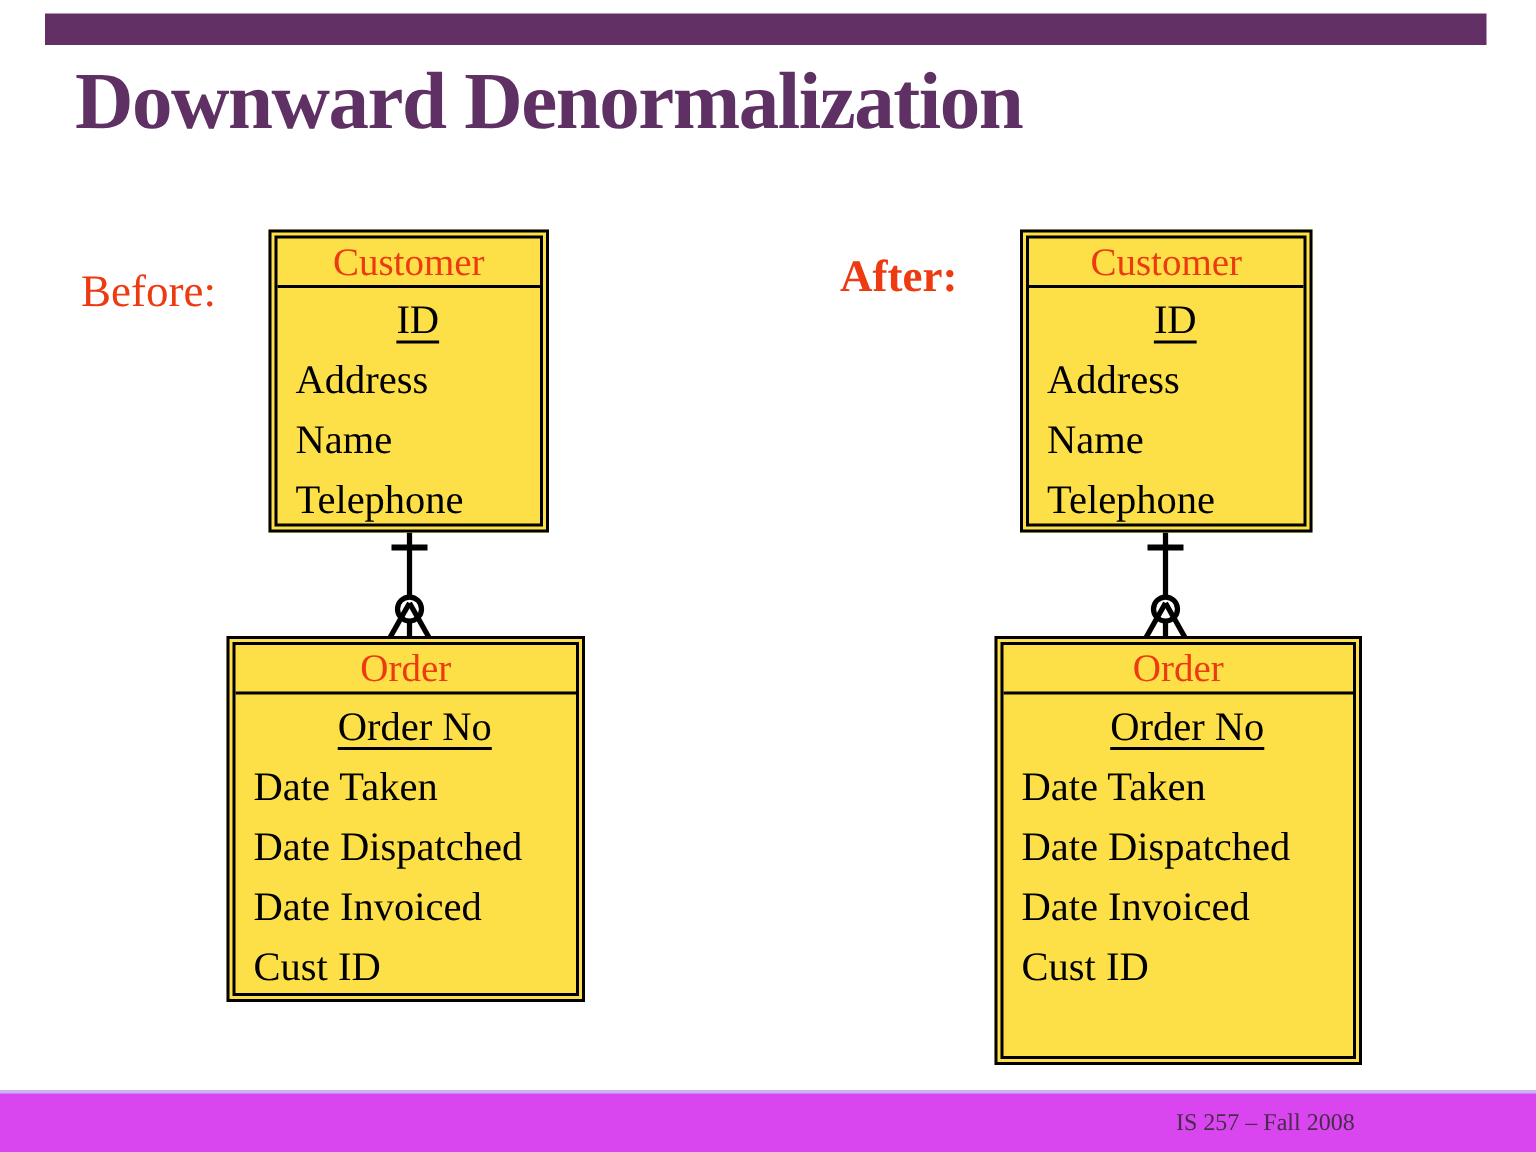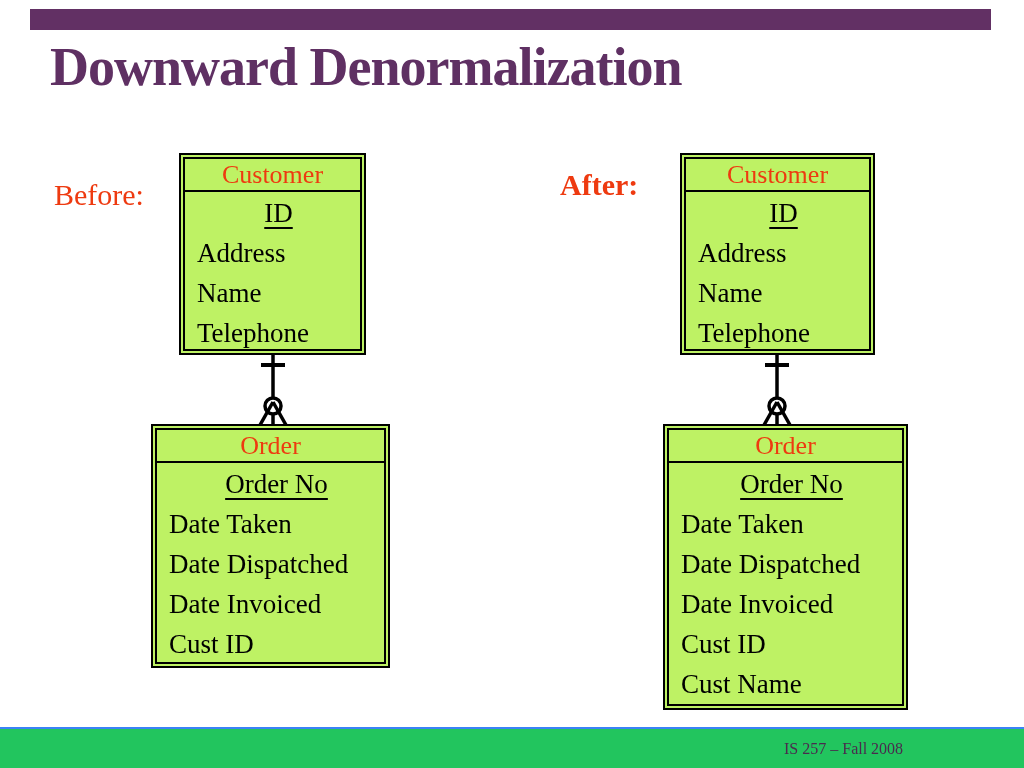--- a/index.html
+++ b/index.html
@@ -9,39 +9,39 @@
   .top-bar{position:absolute;left:30px;top:9px;width:961px;height:21px;background:#623064;}
 
   .title{position:absolute;left:50px;top:36px;margin:0;font-family:Liberation Serif, serif;
          font-weight:bold;font-size:54px;line-height:62px;color:#5F3063;letter-spacing:-1px;
          white-space:nowrap;}
 
   .panel-label{position:absolute;font-size:30px;color:#EE3A10;white-space:nowrap;}
   .panel-label.before{left:54px;top:178px;}
   .panel-label.after{left:560px;top:168px;font-weight:bold;}
 
-  .entity{position:absolute;background:#bef264;border:2px solid #000;padding:2px;box-sizing:border-box;}
+  .entity{position:absolute;background:#fde047;border:2px solid #000;padding:2px;box-sizing:border-box;}
   .entity-inner{border:2px solid #000;height:100%;box-sizing:border-box;overflow:visible;}
   .entity-title{font-size:26px;line-height:27px;padding:2px 0;text-align:center;color:#EE3A10;
                 border-bottom:2px solid #000;white-space:nowrap;}
   .fields{padding:1px 0 0 12px;}
   .field{font-size:27px;line-height:40px;white-space:nowrap;color:#000;}
   .field.pk{text-decoration:underline;text-decoration-thickness:2px;text-underline-offset:5px;text-align:center;}
 
   #cust-before{left:179px;top:153px;width:187px;height:202px;}
   #order-before{left:151px;top:424px;width:239px;height:244px;}
   #cust-after{left:680px;top:153px;width:195px;height:202px;}
   #order-after{left:663px;top:424px;width:245px;height:286px;}
 
   .connector{position:absolute;width:48px;height:70px;}
   #conn-before{left:249px;top:355px;}
   #conn-after{left:753px;top:355px;}
 
-  .bottom-bar{position:absolute;left:0;top:727px;width:1024px;height:41px;background:#22c55e;
-              border-top:2px solid #3b82f6;box-sizing:border-box;}
+  .bottom-bar{position:absolute;left:0;top:727px;width:1024px;height:41px;background:#d946ef;
+              border-top:2px solid #c4b5fd;box-sizing:border-box;}
   .footer-text{position:absolute;left:784px;top:11px;font-size:16px;color:#4A2B4E;white-space:nowrap;}
 </style>
 </head>
 <body>
 
 <div class="slide">
 
   <div class="top-bar"></div>
 
   <h1 class="title">Downward Denormalization</h1>
@@ -104,21 +104,20 @@
 
   <div class="entity" id="order-after">
     <div class="entity-inner">
       <div class="entity-title">Order</div>
       <div class="fields">
         <div class="field pk">Order No</div>
         <div class="field">Date Taken</div>
         <div class="field">Date Dispatched</div>
         <div class="field">Date Invoiced</div>
         <div class="field">Cust ID</div>
-        <div class="field">Cust Name</div>
       </div>
     </div>
   </div>
 
   <div class="bottom-bar">
     <div class="footer-text">IS 257 – Fall 2008</div>
   </div>
 
 </div>
 

